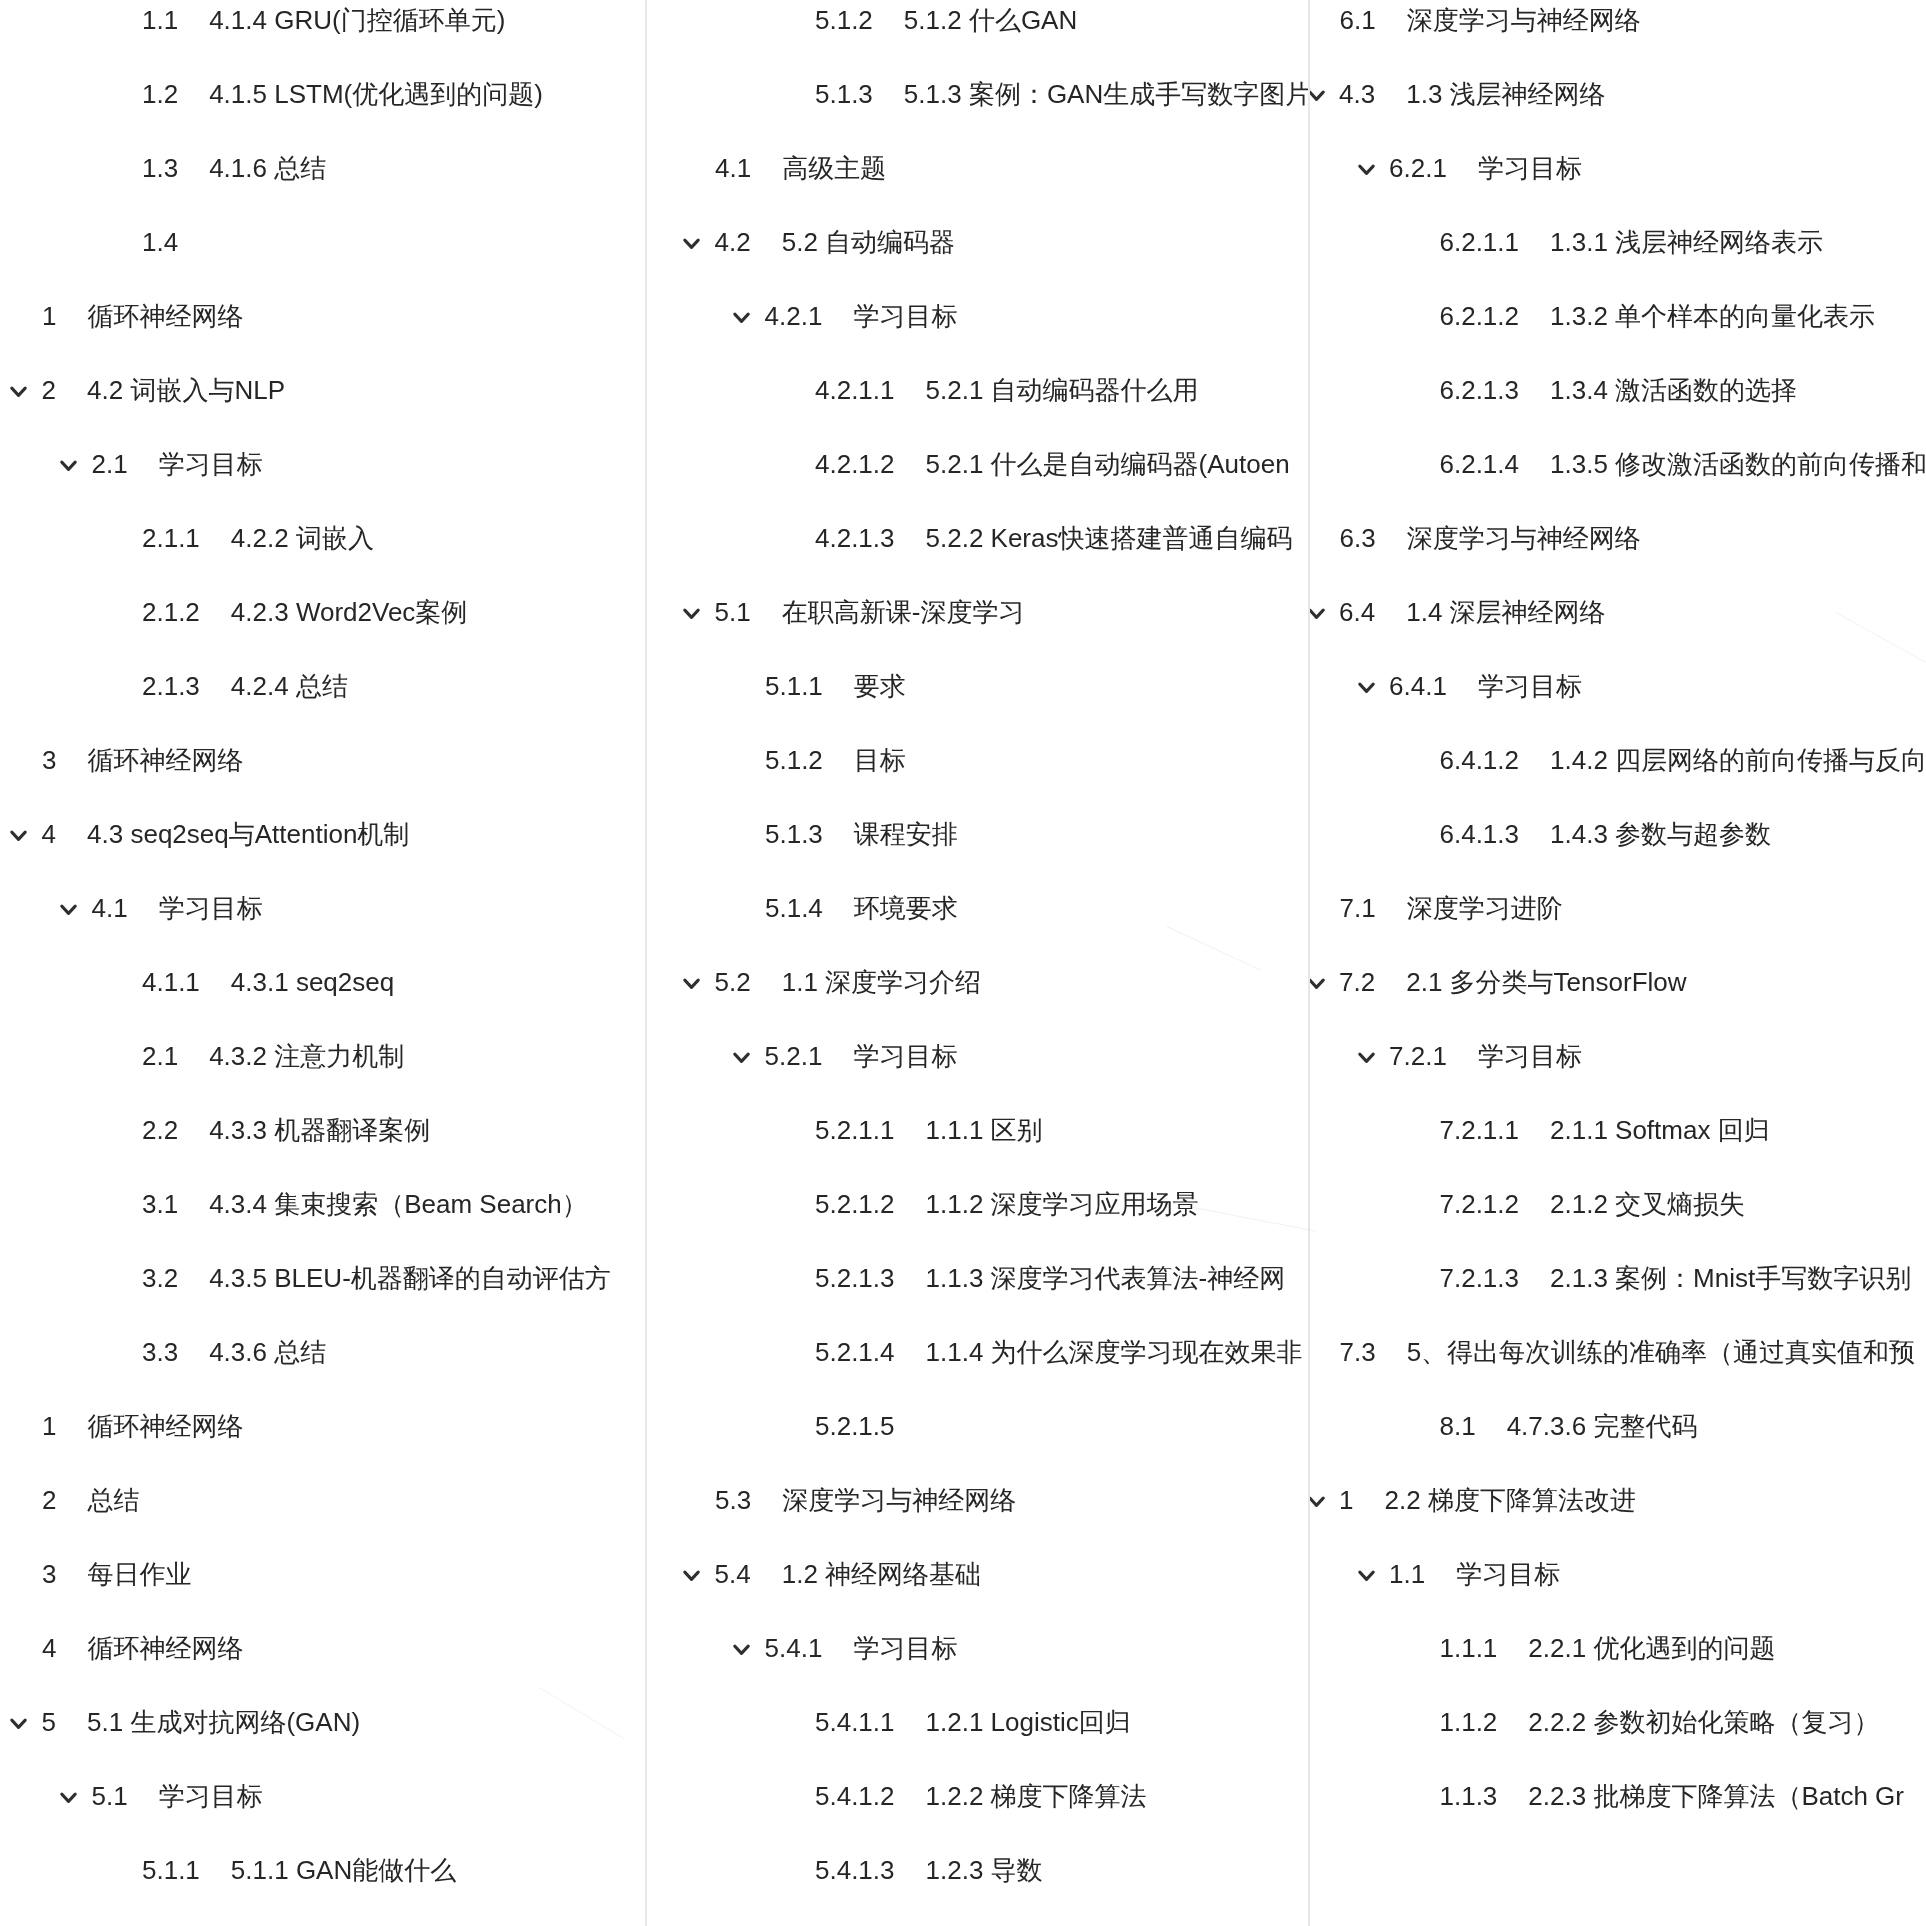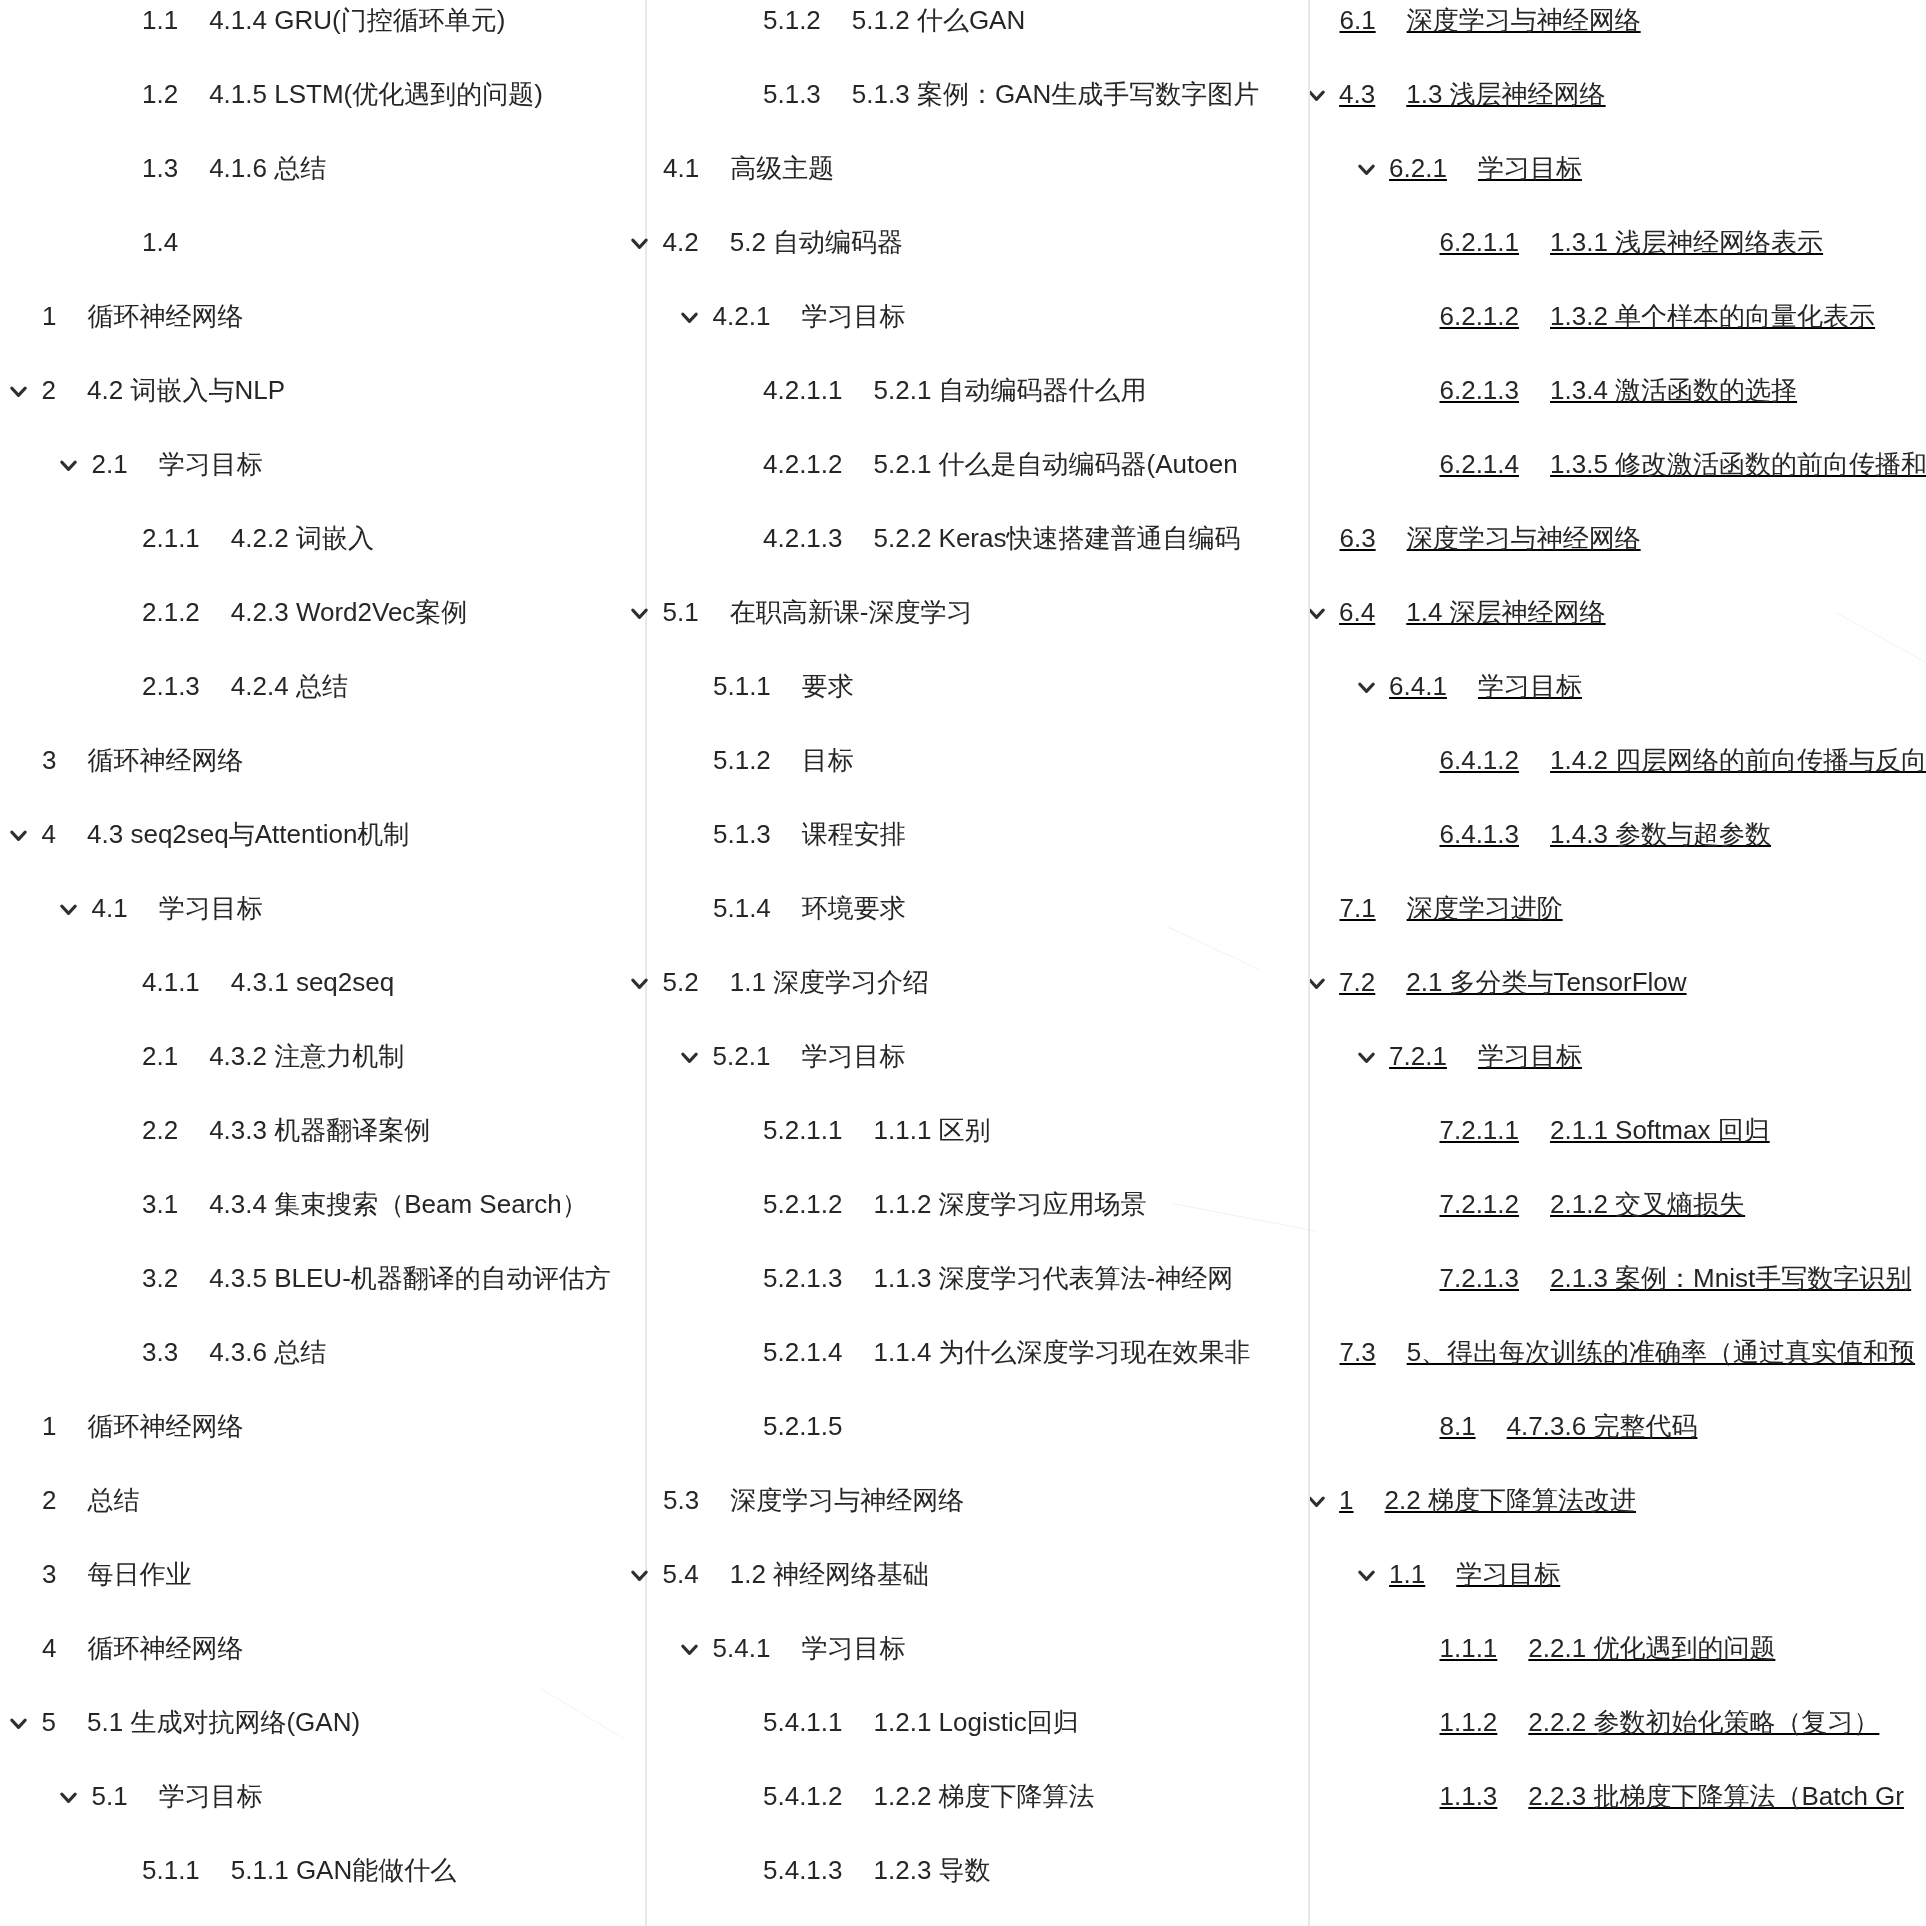--- a/index.html
+++ b/index.html
@@ -192,21 +192,21 @@
       <div class="row d3">
 
     <span class="num">5.1.1</span>
     <span class="title">5.1.1 GAN能做什么</span>
   </div>
     </div>
 </section>
 
 <div class="divider" style="left:645px;"></div>
 
-<section class="column" style="left:626px; width:661px; --base:37px;">
+<section class="column" style="left:678px; width:661px; --base:37px;">
   <div class="rows">
       <div class="row d3">
 
     <span class="num">5.1.2</span>
     <span class="title">5.1.2 什么GAN</span>
   </div>
       <div class="row d3">
 
     <span class="num">5.1.3</span>
     <span class="title">5.1.3 案例：GAN生成手写数字图片</span>
@@ -357,21 +357,21 @@
       <div class="row d3">
 
     <span class="num">5.4.1.3</span>
     <span class="title">1.2.3 导数</span>
   </div>
     </div>
 </section>
 
 <div class="divider" style="left:1308px;"></div>
 
-<section class="column" style="left:1310px; width:616px;text-decoration:underline; --base:29.5px;">
+<section class="column" style="left:1310px; width:616px; --base:29.5px;">
   <div class="rows">
       <div class="row d1">
 
     <span class="num">6.1</span>
     <span class="title">深度学习与神经网络</span>
   </div>
       <div class="row d1">
     <span class="chev">
       <svg viewBox="0 0 24 24" fill="none">
         <path d="M5 8.5 L12 16 L19 8.5" stroke="#2f2f2f" stroke-width="3.2" stroke-linecap="round" stroke-linejoin="round"></path>

